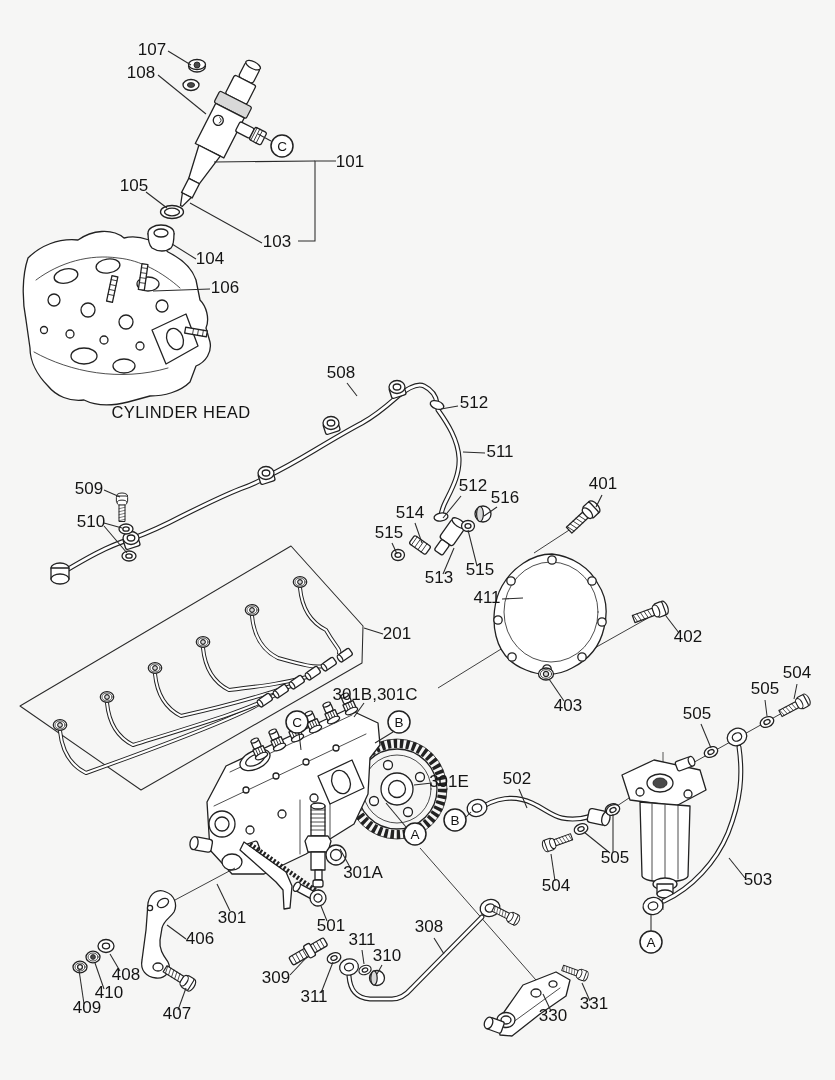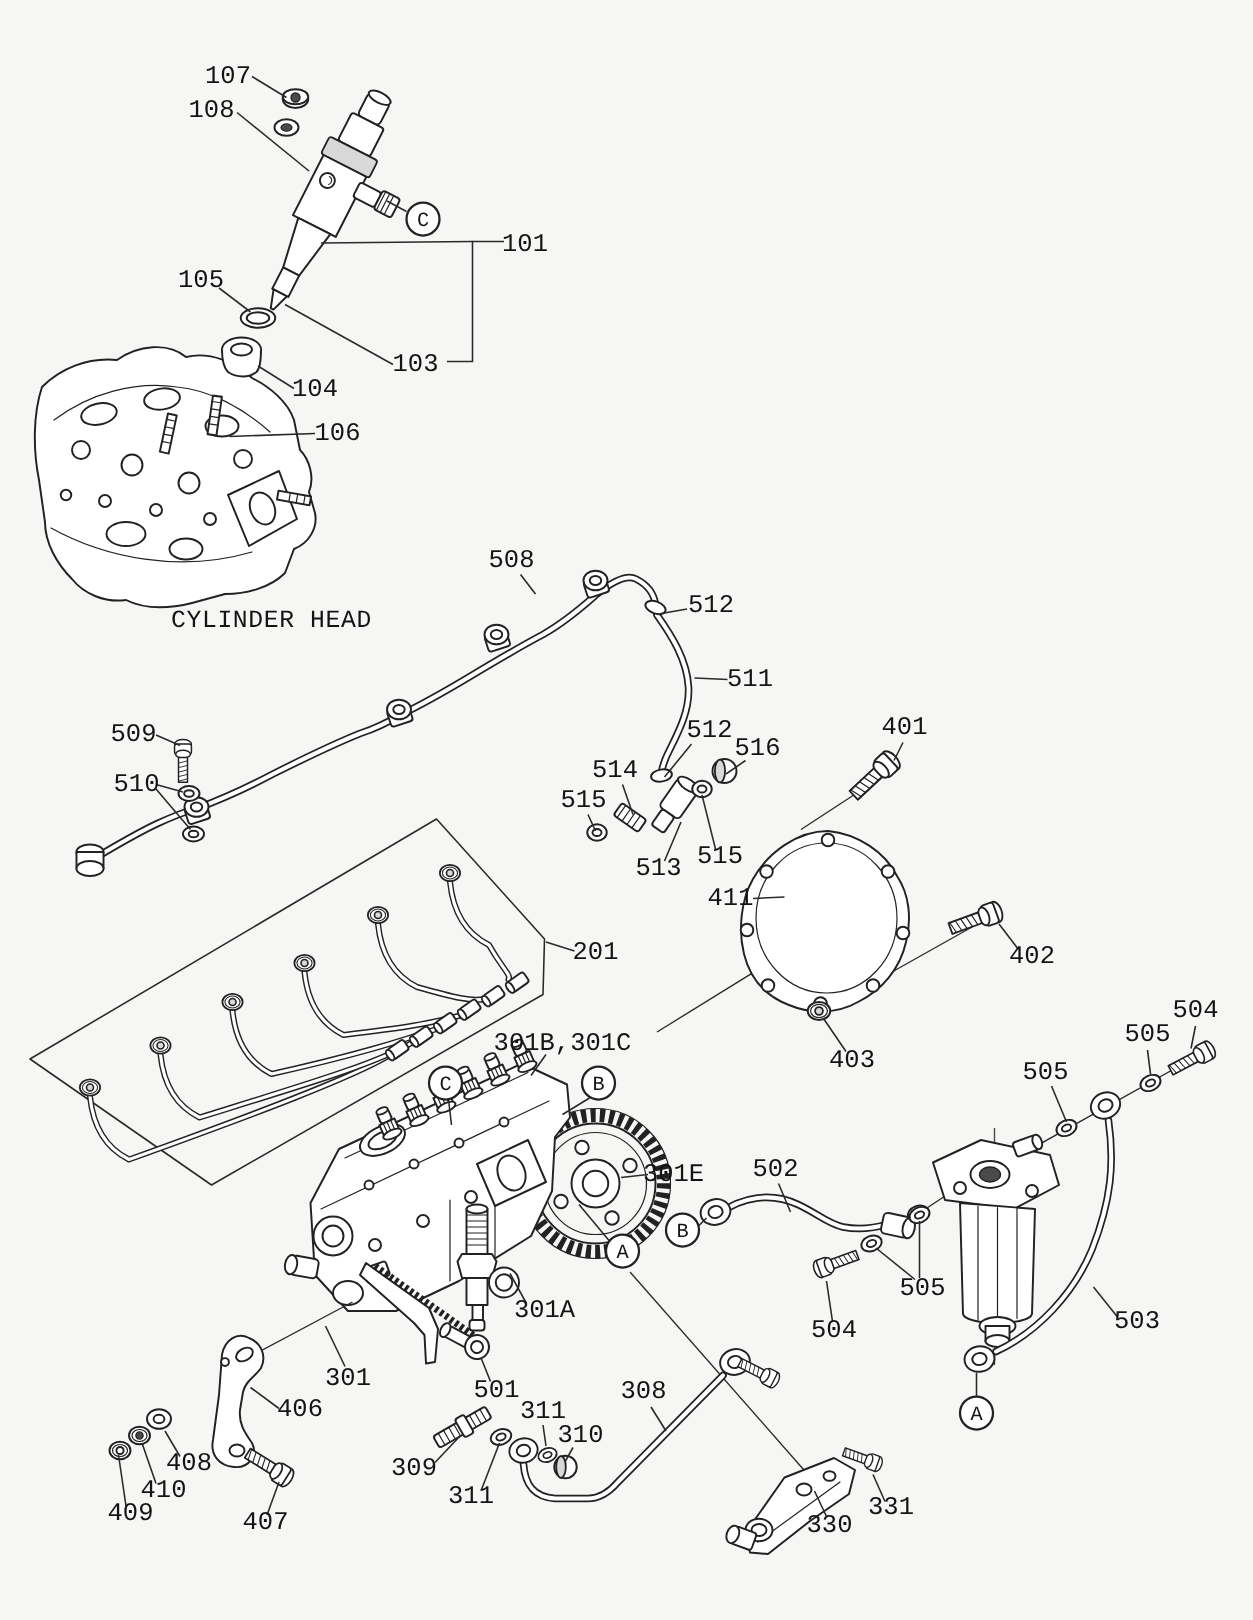--- a/index.html
+++ b/index.html
@@ -1,17 +1,17 @@
 <!DOCTYPE html>
 <html><head>
 <meta charset="utf-8">
 <style>
   html,body{margin:0;padding:0;background:#f5f5f4;}
   .stage{width:835px;height:1080px;position:relative;background:#f6f6f5;overflow:hidden;
-         font-family:Liberation Mono, monospace;}
+         font-family:Liberation Sans, sans-serif;}
   svg{display:block}
   .pf{fill:#ffffff;stroke:#222;stroke-width:1.3;stroke-linejoin:round}
   .pg{fill:#d8d8d8;stroke:#222;stroke-width:1.2;stroke-linejoin:round}
   .pd{fill:#4a4a4a;stroke:#222;stroke-width:.9}
   .ln{fill:none;stroke:#222;stroke-width:1.3;stroke-linecap:round;stroke-linejoin:round}
   .th{fill:none;stroke:#222;stroke-width:.8;stroke-linecap:round}
   .bx{fill:none;stroke:#2a2a2a;stroke-width:1.05;stroke-linejoin:round}
   .to{fill:none;stroke:#222;stroke-width:5;stroke-linecap:round;stroke-linejoin:round}
   .ti{fill:none;stroke:#fff;stroke-width:2.7;stroke-linecap:round;stroke-linejoin:round}
   .so{fill:none;stroke:#222;stroke-width:4;stroke-linecap:round;stroke-linejoin:round}

